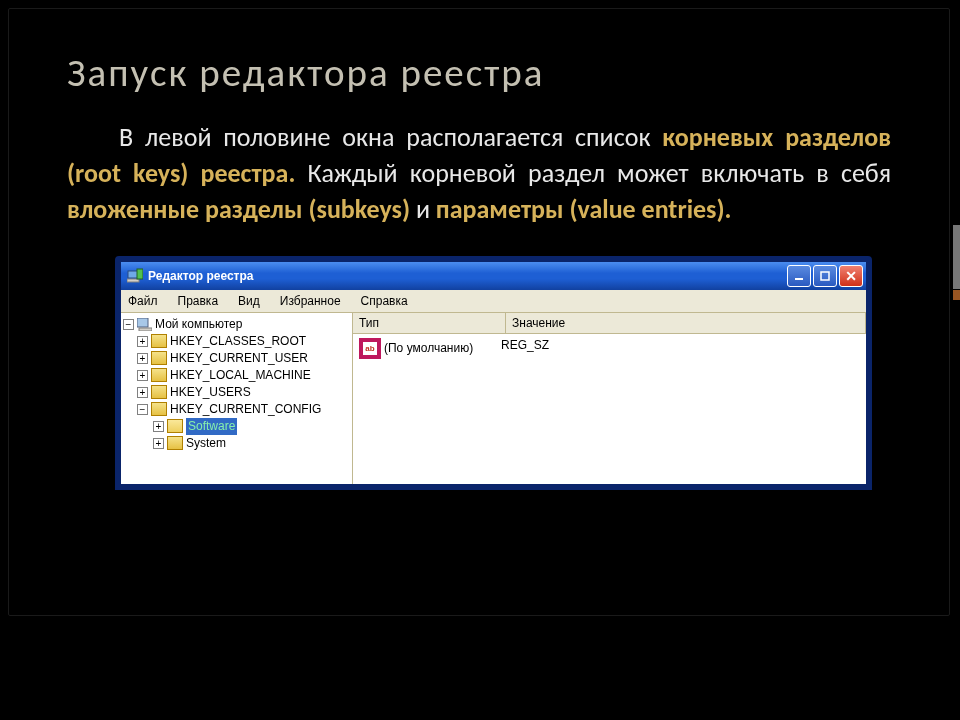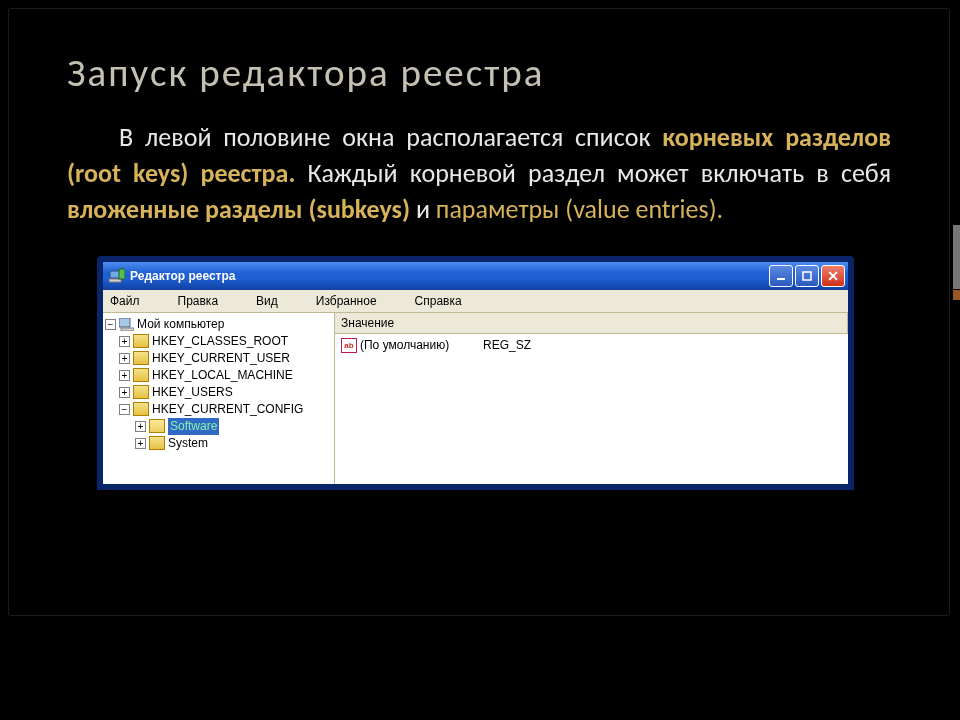--- a/index.html
+++ b/index.html
@@ -3,48 +3,48 @@
 <meta charset="utf-8">
 <style>
 html,body{margin:0;padding:0;width:960px;height:720px;background:#000;font-family:Calibri,Verdana,sans-serif;overflow:hidden}
 .slide{position:relative;width:960px;height:624px;background:#000;box-sizing:border-box}
 .scrollstub{position:absolute;right:0;top:225px;width:7px;height:64px;background:#777}
 .scrollstub2{position:absolute;right:0;top:290px;width:7px;height:10px;background:#995522}
 .frame{position:absolute;left:8px;top:8px;right:10px;bottom:8px;border:1px solid #1a1a1a;border-radius:2px;box-sizing:border-box;padding:30px 58px}
 h1{color:#c4c0b2;font-weight:300;font-size:39px;letter-spacing:2px;margin:10px 0 24px 0}
 .para{color:#e8e8e8;font-size:26px;line-height:1.38;text-align:justify;margin:0 0 28px 0;text-indent:52px}
 .hl{color:#d6b25a;font-weight:bold}
-.b{font-weight:normal}
+.b{font-weight:bold}
 
-.win{border:6px solid #0a246a;border-radius:4px 4px 0 0;background:#ece9d8;font-family:Tahoma,sans-serif;font-size:12px;color:#000;margin-left:30px;width:745px}
+.win{border:6px solid #0a246a;border-radius:4px 4px 0 0;background:#ece9d8;font-family:Tahoma,sans-serif;font-size:12px;color:#000;margin-left:48px;width:745px}
 .titlebar{display:flex;align-items:center;background:linear-gradient(#4b8df0,#1e5fd4 40%,#1e5fd4 60%,#1141a0);padding:3px 3px 3px 6px;color:#fff;height:22px}
 .titlebar .ticon{width:16px;height:16px;margin-right:5px;display:flex;align-items:center;justify-content:center}
 .titlebar .ttext{font-weight:bold;font-size:12px;flex:1}
 .tbtns{display:flex;gap:2px}
 .tbtn{width:22px;height:20px;border:1px solid #fff;border-radius:3px;display:flex;align-items:center;justify-content:center;font-weight:bold;font-size:12px}
 .tbtn.min,.tbtn.max{background:linear-gradient(#5a8ae0,#2a5ac0)}
 .tbtn.cls{background:linear-gradient(#f08070,#d03018);font-size:14px}
-.menubar{background:#ece9d8;border-bottom:1px solid #c0b890;padding:2px 4px;display:flex;gap:32px;font-size:12px}
+.menubar{background:#ece9d8;border-bottom:1px solid #c0b890;padding:2px 4px;display:flex;gap:14px;font-size:12px}
 .menubar span{padding:2px 3px}
 .body{display:flex;background:#fff}
 .tree{width:227px;border-right:1px solid #c0b890;padding:3px 2px;min-height:165px;font-size:12px;line-height:17px}
 .row{display:flex;align-items:center;white-space:nowrap}
 .exp{width:9px;height:9px;border:1px solid #808080;display:inline-flex;align-items:center;justify-content:center;font-size:10px;line-height:7px;margin-right:3px;background:#fff}
 .ficon{width:14px;height:12px;background:linear-gradient(#f5e28a,#e6c143);border:1px solid #b08000;margin-right:3px}
 .ficon.open{background:linear-gradient(#fae89a,#eed060)}
 .comp{width:15px;height:13px;margin-right:3px;display:inline-flex;align-items:center;justify-content:center}
 .ind{display:inline-block}
 .sel{background:#316ac5;color:#86efac;padding:0 2px}
 .list{flex:1;font-size:12px}
 .lhdr{display:flex;background:#ece9d8;border-bottom:1px solid #c0b890}
 .lhdr div{padding:3px 6px;border-right:1px solid #c0b890}
 .lh1{width:130px}.lh2{width:140px}.lh3{flex:1}
 .lrow{display:flex;padding:2px 0}
 .lrow div{padding:2px 6px}
-.vicon{width:14px;height:13px;border:1px solid #be185d;background:#fff;display:inline-flex;align-items:center;justify-content:center;font-size:8px;color:#c03020;font-weight:bold;margin-right:3px;vertical-align:middle}
+.vicon{width:14px;height:13px;border:4px solid #be185d;background:#fff;display:inline-flex;align-items:center;justify-content:center;font-size:8px;color:#c03020;font-weight:bold;margin-right:3px;vertical-align:middle}
 </style>
 </head>
 <body>
 
 <div class="slide">
  <div class="scrollstub"></div>
  <div class="scrollstub2"></div>
  <div class="frame">
   <h1>Запуск редактора реестра</h1>
   <p class="para">
@@ -132,20 +132,21 @@
             </div>
      <div class="row">
               <span class="ind" style="width:30px"></span>
               <span class="exp">+</span>
               <span class="ficon"></span>
               <span>System</span>
             </div>
     </div>
     <div class="list">
      <div class="lhdr">
+      <div class="lh2">Тип</div>
       <div class="lh3">Значение</div>
      </div>
      <div class="lrow">
       <div class="lh1"><span class="vicon">ab</span><span>(По умолчанию)</span></div>
       <div class="lh2">REG_SZ</div>
      </div>
     </div>
    </div>
   </div>
  </div>

